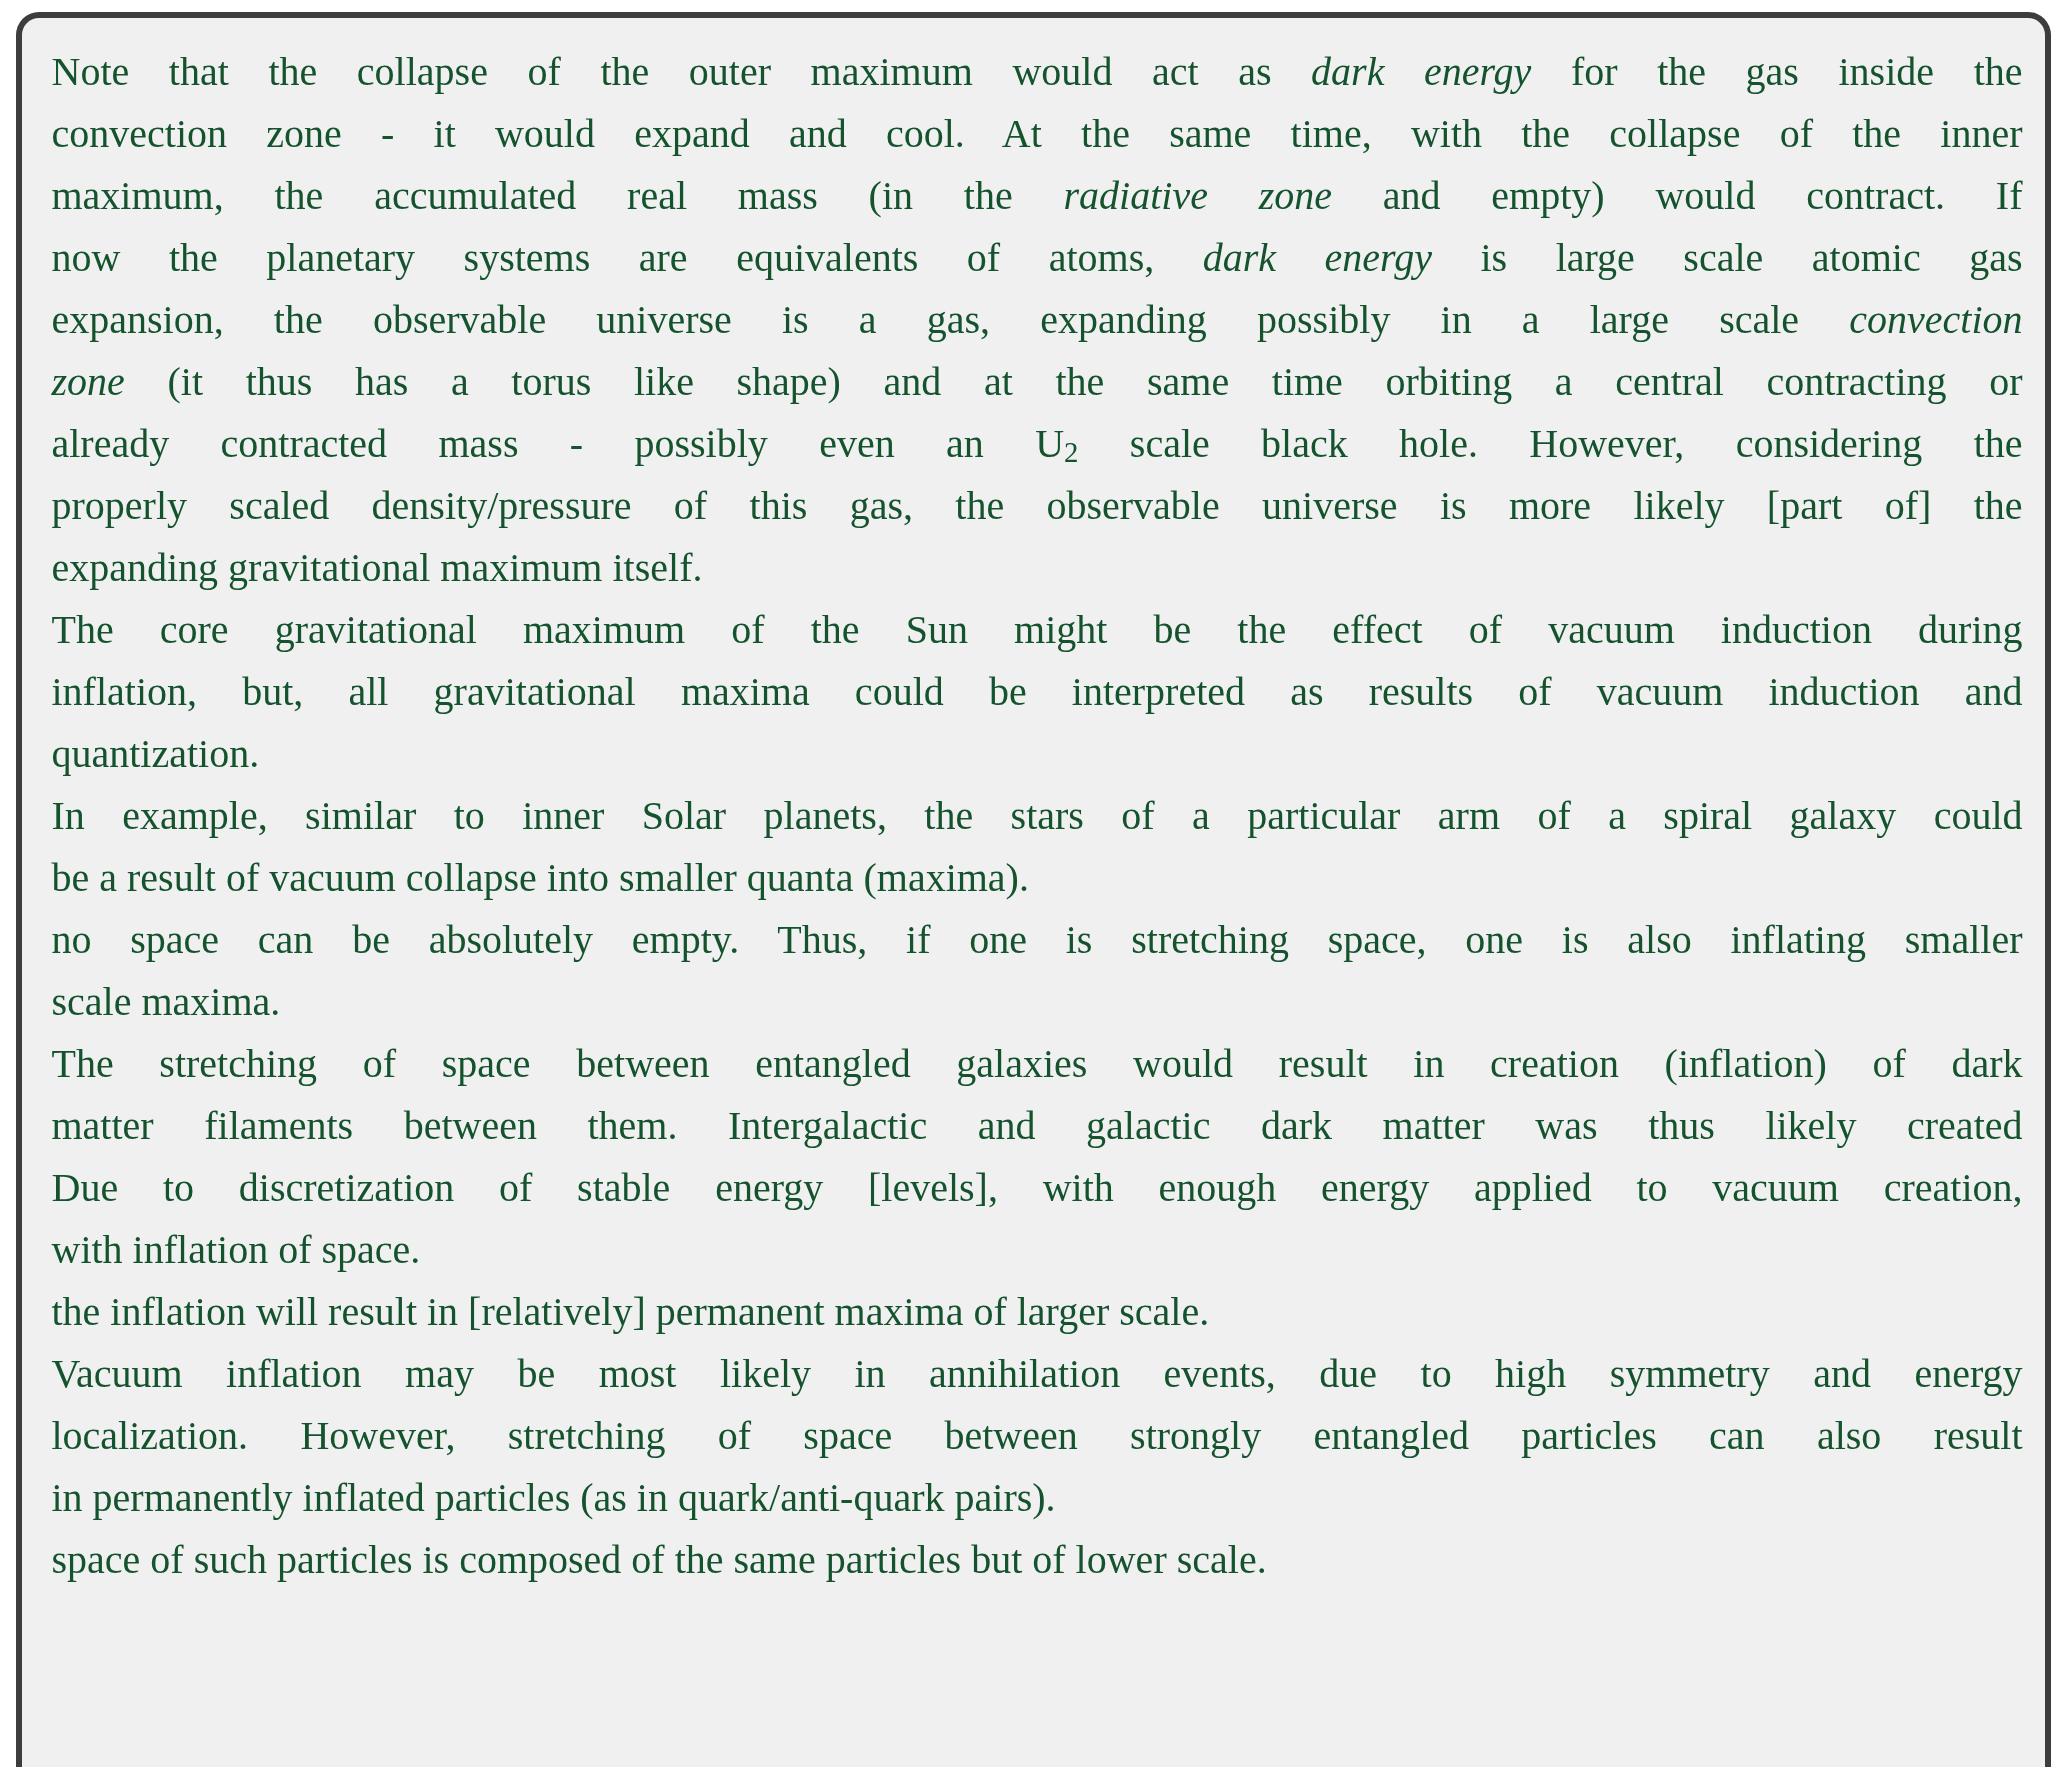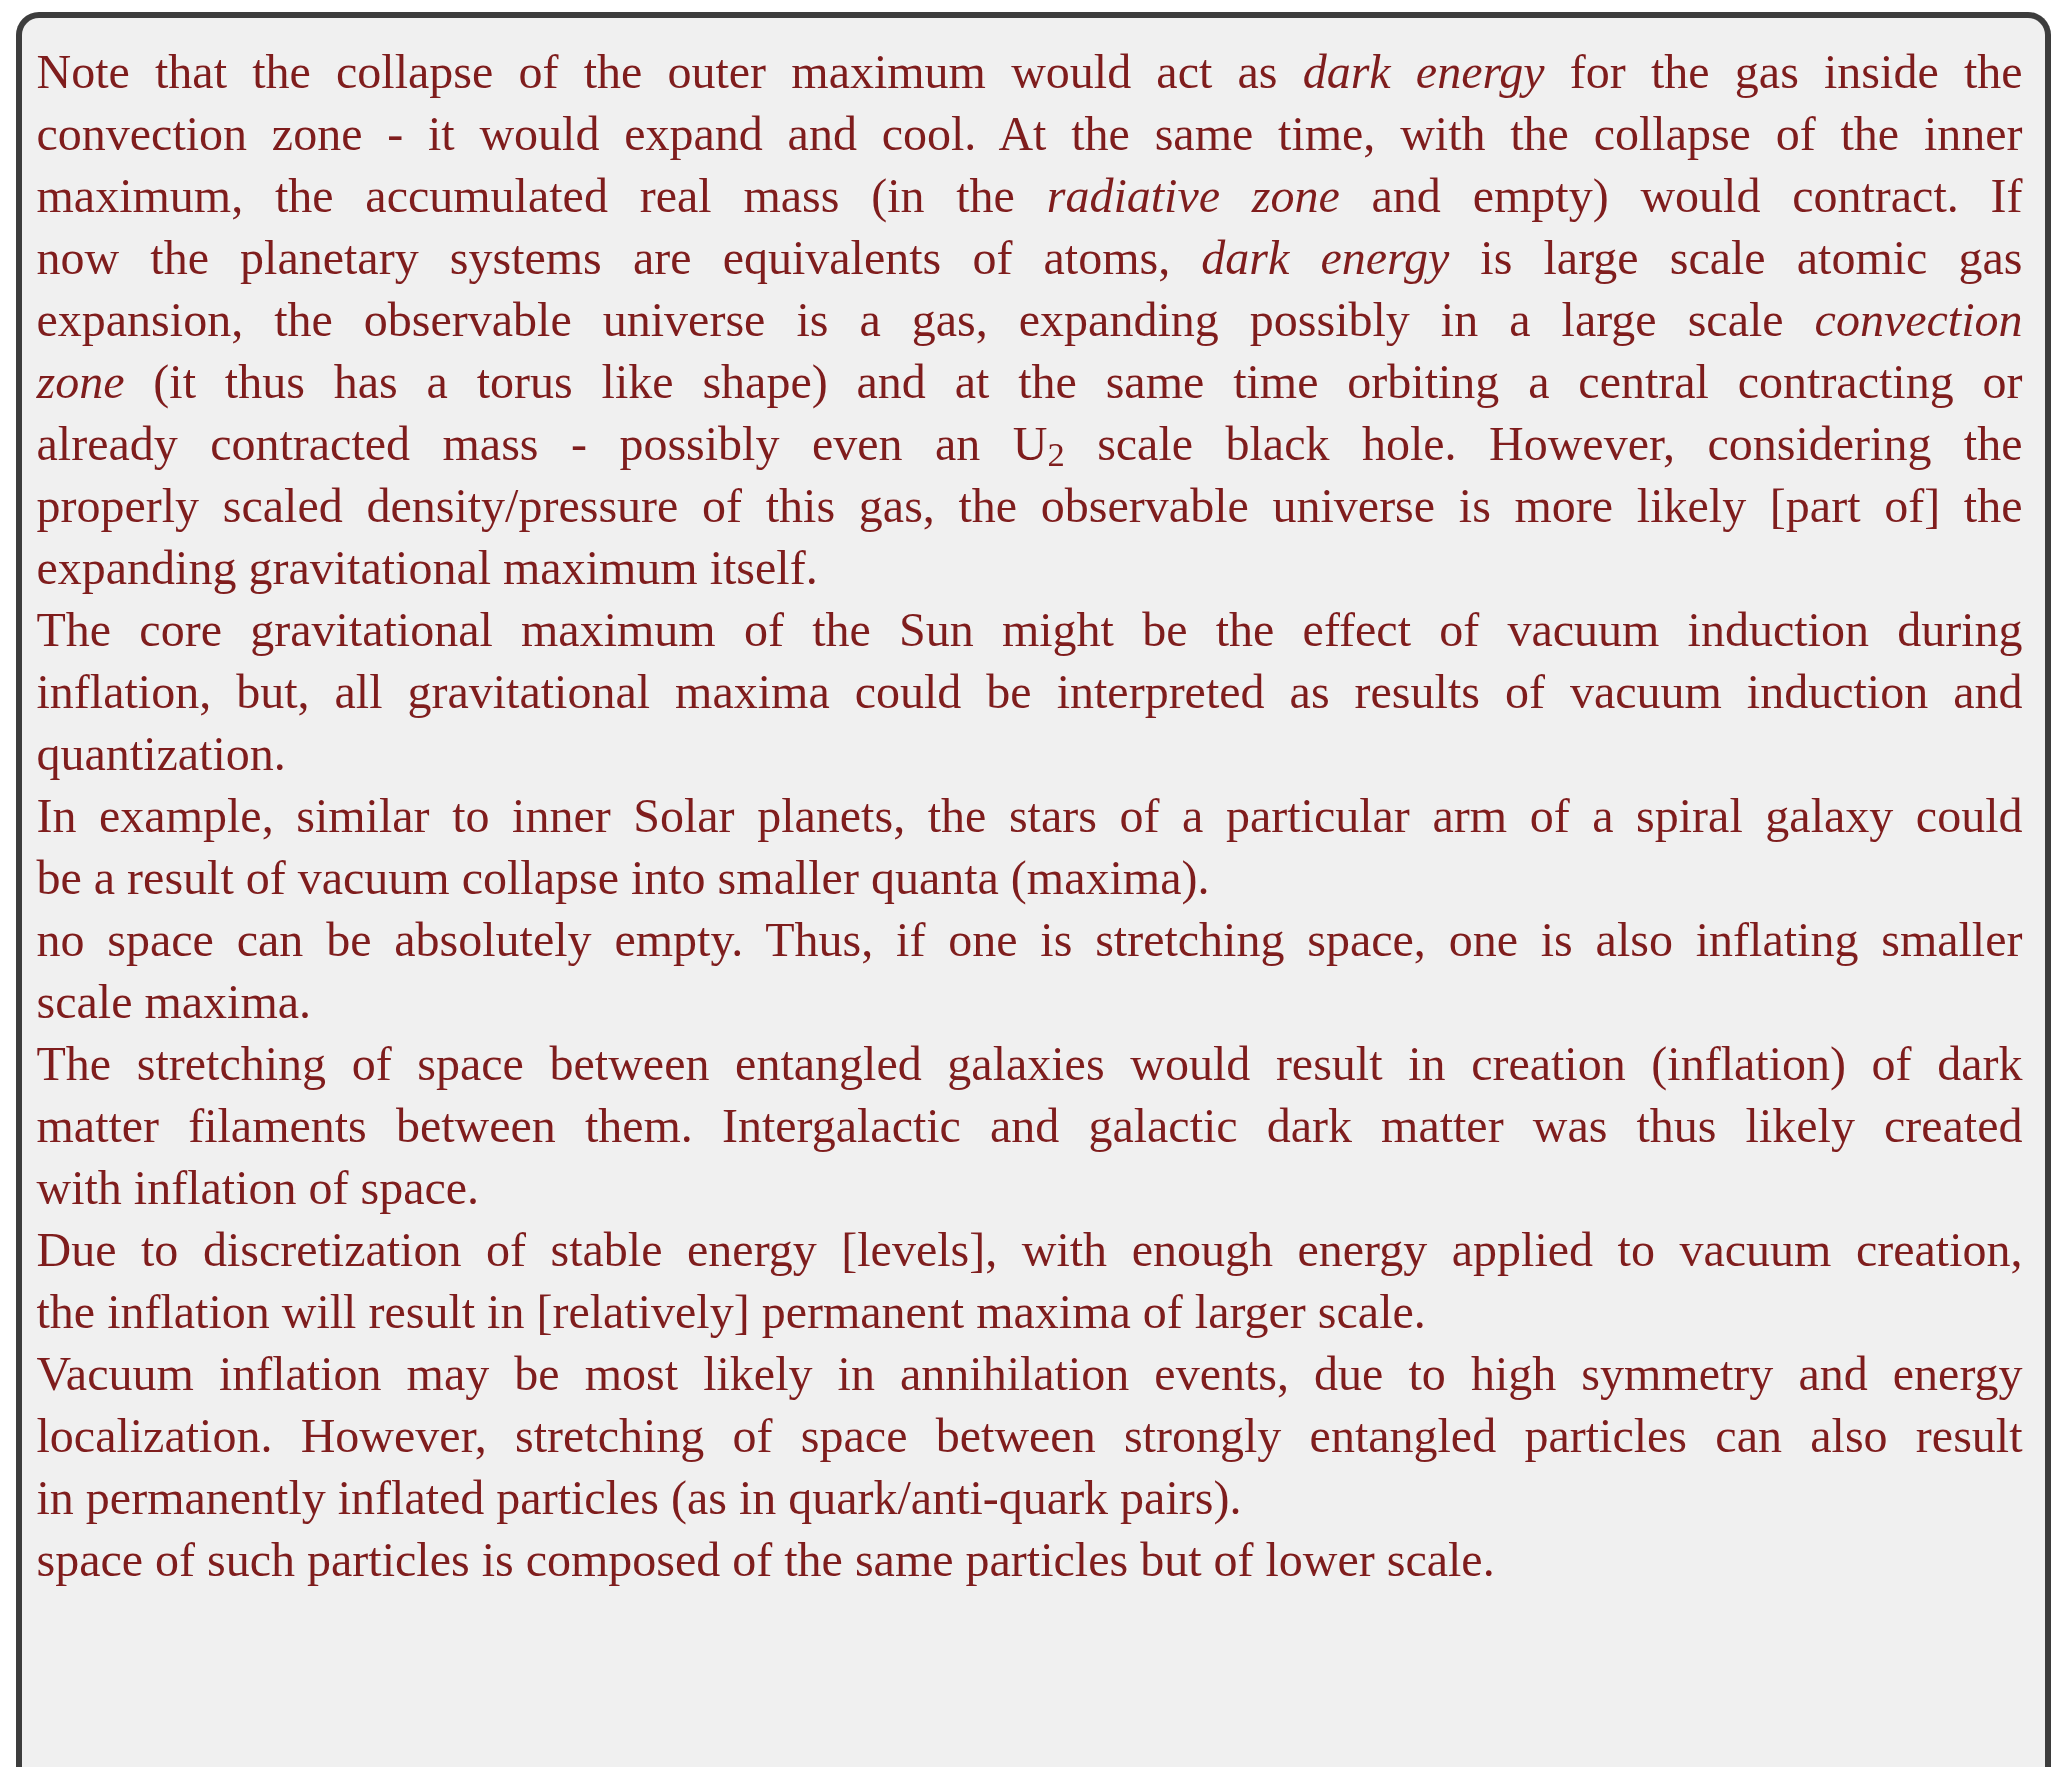--- a/index.html
+++ b/index.html
@@ -22,25 +22,25 @@
     height: 1755px;
     box-sizing: border-box;
     background: #f0f0f0;
     border: 6.6px solid #3d3d3d;
     border-bottom: none;
     border-radius: 23px 23px 0 0;
   }
   .textblock {
     box-sizing: border-box;
     width: 100%;
-    padding: 23px 22px 0 15px;
+    padding: 23px 22px 0 30px;
     font-family: "Liberation Serif", "DejaVu Serif", serif;
-    font-size: 48px;
+    font-size: 40px;
     line-height: 62px;
-    color: #7f1d1d;
+    color: #14532d;
   }
   .line {
     text-align: justify;
     text-align-last: justify;
   }
   .line.para-end {
     text-align-last: left;
   }
   .line em {
     font-style: italic;
@@ -70,22 +70,22 @@
         <div class="line para-end"><span>expanding gravitational maximum itself.</span></div>
         <div class="line"><span>The core gravitational maximum of the Sun might be the effect of vacuum induction during</span></div>
         <div class="line"><span>inflation, but, all gravitational maxima could be interpreted as results of vacuum induction and</span></div>
         <div class="line para-end"><span>quantization.</span></div>
         <div class="line"><span>In example, similar to inner Solar planets, the stars of a particular arm of a spiral galaxy could</span></div>
         <div class="line para-end"><span>be a result of vacuum collapse into smaller quanta (maxima).</span></div>
         <div class="line"><span>no space can be absolutely empty. Thus, if one is stretching space, one is also inflating smaller</span></div>
         <div class="line para-end"><span>scale maxima.</span></div>
         <div class="line"><span>The stretching of space between entangled galaxies would result in creation (inflation) of dark</span></div>
         <div class="line"><span>matter filaments between them. Intergalactic and galactic dark matter was thus likely created</span></div>
+        <div class="line"><span>Due to discretization of stable energy [levels], with enough energy applied to vacuum creation,</span></div>
         <div class="line para-end"><span>with inflation of space.</span></div>
-        <div class="line"><span>Due to discretization of stable energy [levels], with enough energy applied to vacuum creation,</span></div>
         <div class="line para-end"><span>the inflation will result in [relatively] permanent maxima of larger scale.</span></div>
         <div class="line"><span>Vacuum inflation may be most likely in annihilation events, due to high symmetry and energy</span></div>
         <div class="line"><span>localization. However, stretching of space between strongly entangled particles can also result</span></div>
         <div class="line para-end"><span>in permanently inflated particles (as in quark/anti-quark pairs).</span></div>
         <div class="line para-end"><span>space of such particles is composed of the same particles but of lower scale.</span></div>
       </div>
   </div>
 </div>
 
 

